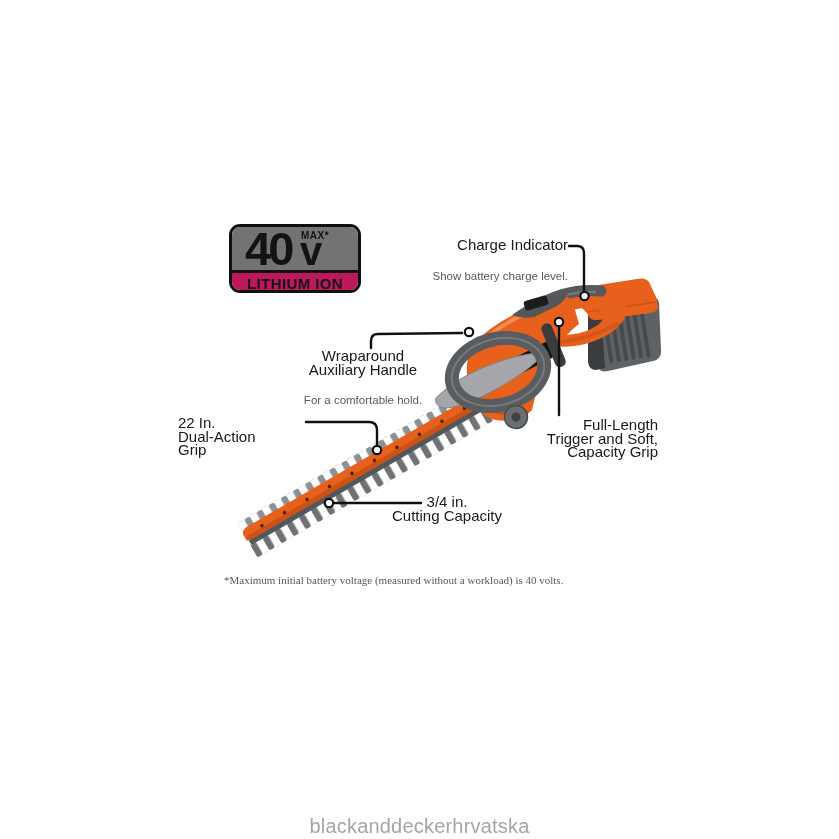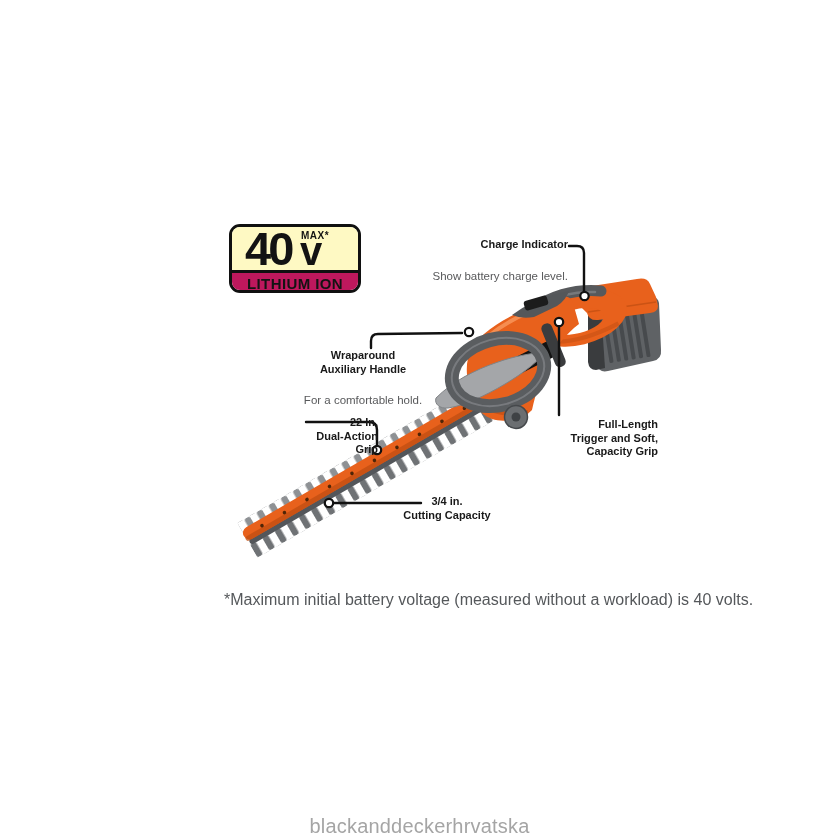--- a/index.html
+++ b/index.html
@@ -14,30 +14,30 @@
   .badge-40{position:absolute;left:13px;top:-2px;font-weight:bold;font-size:47px;line-height:47px;
             letter-spacing:-3px;color:#131313;}
   .badge-max{position:absolute;left:69px;top:3px;font-weight:bold;font-size:10px;letter-spacing:.5px;color:#131313;}
   .badge-v{position:absolute;left:68px;top:6px;font-weight:bold;font-size:40px;line-height:36px;color:#131313;}
   .badge-bottom{height:20px;border-top:3px solid #101010;background:#be185d;display:flex;
                 align-items:center;justify-content:center;}
   .badge-li{font-weight:bold;font-size:15px;letter-spacing:.4px;color:#131313;line-height:17px;}
 
   
   .lbl{position:absolute;z-index:2;color:#191919;}
-  .lbl .t{font-weight:bold;font-size:11px;line-height:13.5px;display:block;}
+  .lbl .t{font-weight:normal;font-size:15px;line-height:13.5px;display:block;}
   .lbl .d{font-weight:normal;font-size:11.5px;line-height:12.5px;color:#58595B;display:block;margin-top:18px;}
   .lbl-charge{right:271px;top:238px;text-align:right;}
   .lbl-wrap{left:253px;top:349px;width:220px;text-align:center;}
-  .lbl-blade{left:178px;top:416px;width:200px;text-align:right;}
+  .lbl-blade{left:178px;top:416px;width:200px;text-align:left;}
   .lbl-trigger{left:458px;top:418px;width:200px;text-align:right;}
   .lbl-capacity{left:347px;top:495px;width:200px;text-align:center;}
 
   
-  .footnote{position:absolute;left:224px;top:593px;z-index:2;font-size:16px;line-height:14px;color:#55585B;}
+  .footnote{position:absolute;left:224px;top:573px;z-index:2;font-size:11px;line-height:14px;color:#55585B;font-family:Liberation Serif, serif;}
   .watermark{position:absolute;left:0;top:815px;width:100%;text-align:center;z-index:2;
              font-size:20px;letter-spacing:.2px;color:#A5A5A5;}
 </style>
 </head>
 <body>
 
 <div class="stage">
 
   <svg class="art" width="839" height="839" viewBox="0 0 839 839">
     <defs>
@@ -126,21 +126,21 @@
     <g fill="#ffffff" stroke="#111111" stroke-width="2.2">
       <circle cx="584.5" cy="296" r="4.2"></circle>
       <circle cx="469" cy="332" r="4.2"></circle>
       <circle cx="559" cy="322" r="4.2"></circle>
       <circle cx="377" cy="450" r="4.2"></circle>
       <circle cx="329" cy="503" r="4.2"></circle>
     </g>
   </svg>
 
   <div class="badge">
-    <div class="badge-top" style="background: #fef9c3;">
+    <div class="badge-top" style="background: #737373;">
       <span class="badge-40">40</span>
       <span class="badge-max">MAX*</span>
       <span class="badge-v">v</span>
     </div>
     <div class="badge-bottom">
       <span class="badge-li">LITHIUM ION</span>
     </div>
   </div>
 
   <div class="lbl lbl-charge">

